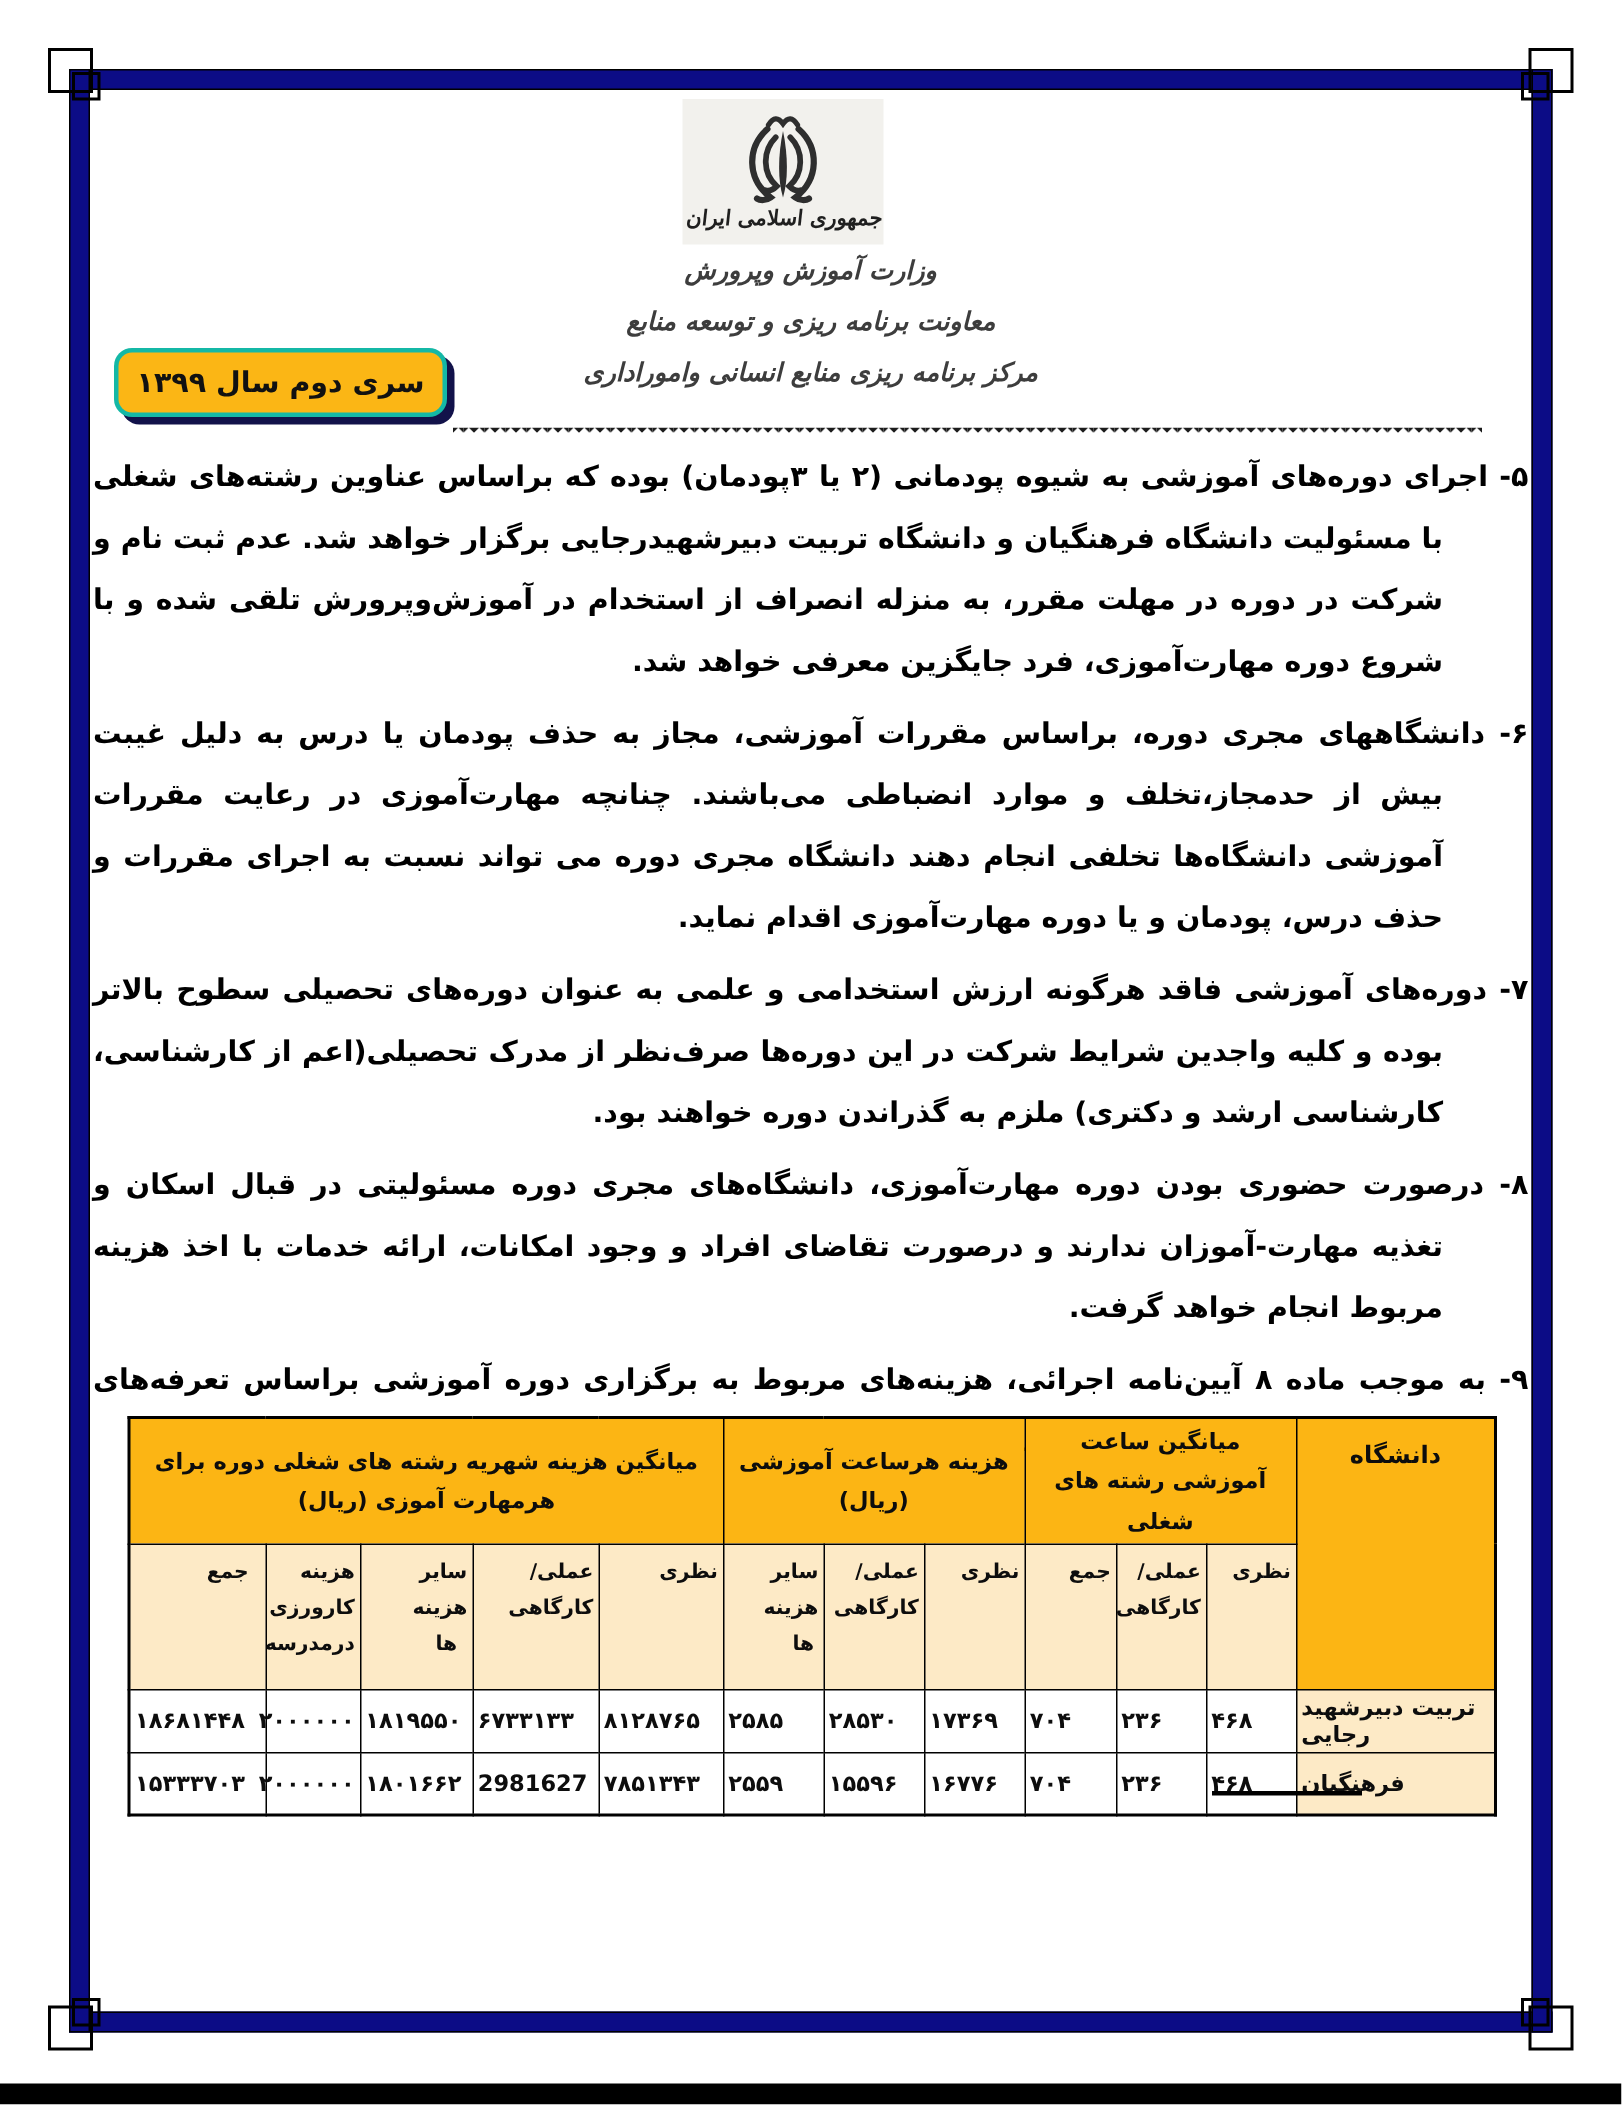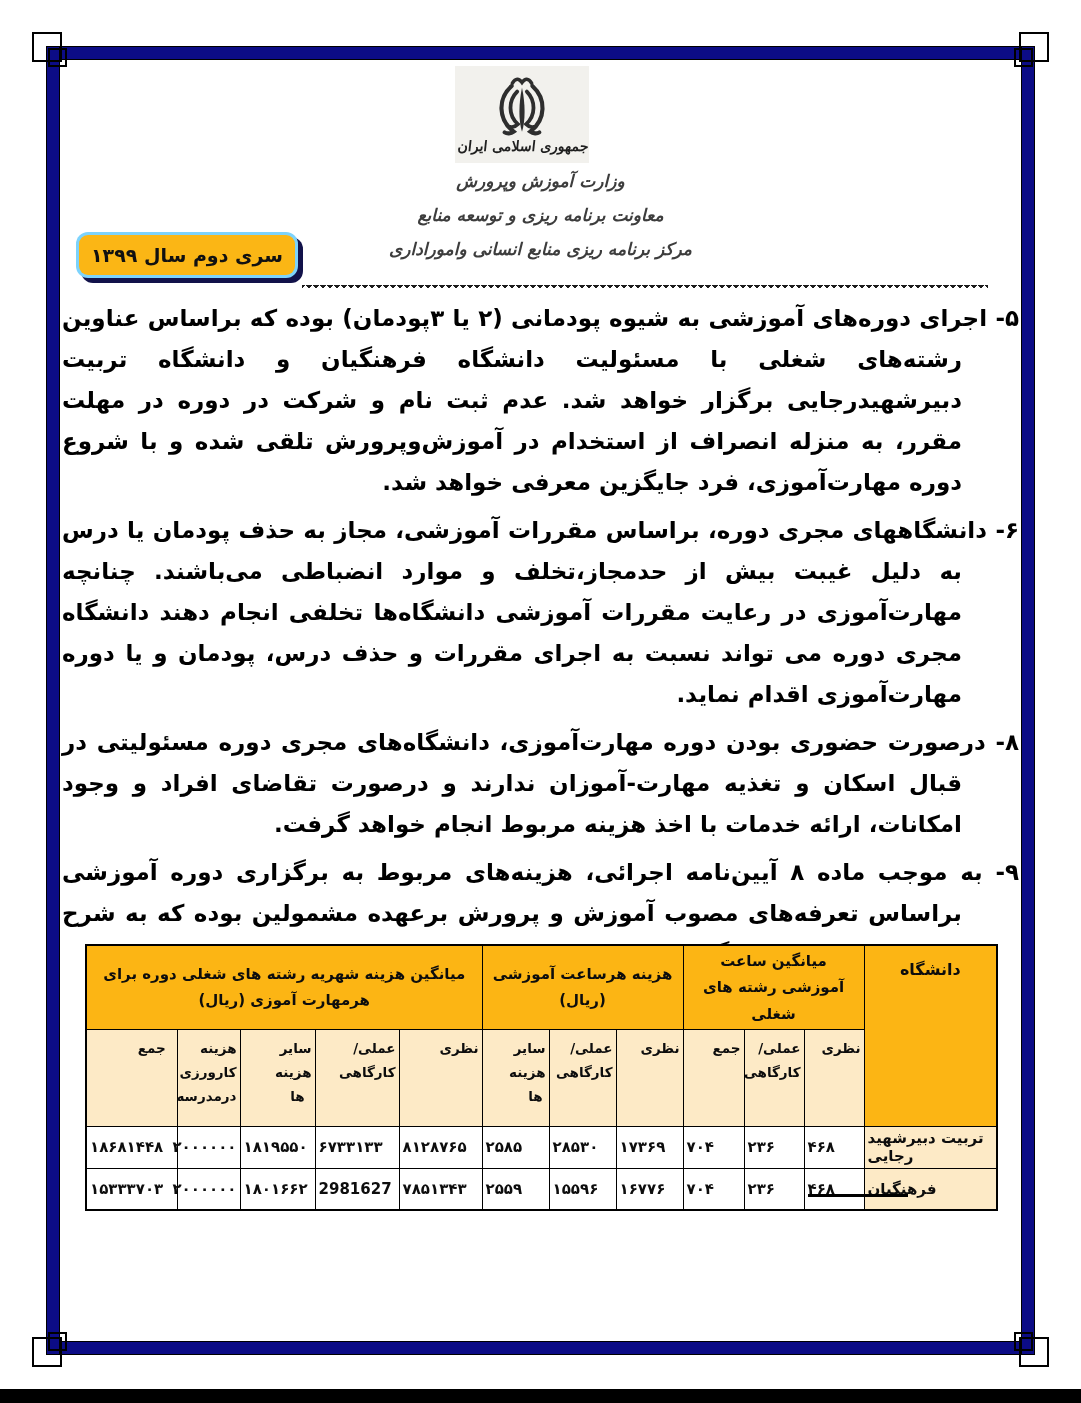--- a/index.html
+++ b/index.html
@@ -23,33 +23,33 @@
   
   .logo-box{position:absolute;left:455px;top:66px;width:134px;height:97px;background:#f2f1ed;
             text-align:center;padding-top:2px;box-sizing:border-box;}
   .logo-caption{font-size:14px;font-style:italic;font-weight:700;color:#1f1f1f;
                 margin-top:-6px;direction:rtl;white-space:nowrap;transform:skewX(8deg);}
   
   .org-lines{position:absolute;left:0;top:164px;width:1081px;text-align:center;direction:rtl;}
   .org-line{font-size:17px;font-weight:700;color:#3d3d3d;line-height:34px;font-style:italic;}
   
   .badge-outer{position:absolute;left:76px;top:232px;width:222px;height:46px;
-               background:#7dd3fc;border-radius:12px;box-shadow:5px 5px 0 0 #12124a;z-index:3;}
+               background:#14b8a6;border-radius:12px;box-shadow:5px 5px 0 0 #12124a;z-index:3;}
   .badge-inner{position:absolute;inset:3px;background:#fbb615;border-radius:9px;
                display:flex;align-items:center;justify-content:center;}
   .badge-inner span{font-size:19px;font-weight:700;color:#111;direction:rtl;}
   
   .zigzag{position:absolute;left:302px;top:285px;width:686px;height:7px;
     background:
       linear-gradient(135deg,#1b1b1b 2.5px,transparent 0),
       linear-gradient(-135deg,#1b1b1b 2.5px,transparent 0);
     background-size:7px 7px;background-repeat:repeat-x;background-position:0 0;}
   
   .paras{position:absolute;right:62px;left:62px;top:298px;direction:rtl;}
-  .para{font-size:23px;line-height:41px;font-weight:700;color:#000;
+  .para{font-size:19px;line-height:41px;font-weight:700;color:#000;
         text-align:justify;padding-right:57px;text-indent:-57px;margin:0 0 7px 0;}
   
   .table-wrap{position:absolute;left:85px;top:944px;z-index:3;}
   table.ftable{border-collapse:collapse;table-layout:fixed;width:911px;direction:rtl;
                border:2px solid #000;}
   .ftable th,.ftable td{border:1px solid #000;padding:2px 3px;box-sizing:border-box;
                font-weight:700;color:#0d0d0d;}
   .h1 th{background:#fcb514;font-size:15px;line-height:1.75;height:58px;}
   th.uni-h{background:#fcb514;font-size:16px;vertical-align:top;padding-top:10px;}
   .h2 th{background:#fdeac6;font-size:13.5px;line-height:1.8;height:97px;vertical-align:top;padding-top:6px;padding-left:43px;}
@@ -109,20 +109,21 @@
   <div class="badge-inner">
     <span>سری دوم سال ۱۳۹۹</span>
   </div>
 </div>
 
 <div class="zigzag"></div>
 
 <div class="paras">
   <div class="para">۵- اجرای دوره‌های آموزشی به شیوه پودمانی (۲ یا ۳پودمان)  بوده که براساس عناوین رشته‌های شغلی با مسئولیت دانشگاه فرهنگیان و دانشگاه تربیت دبیرشهیدرجایی برگزار خواهد شد. عدم ثبت نام و شرکت در دوره در مهلت مقرر، به منزله انصراف از استخدام در آموزش‌وپرورش تلقی شده و با شروع دوره مهارت‌آموزی، فرد جایگزین معرفی خواهد شد.</div>
   <div class="para">۶- دانشگاههای مجری دوره، براساس مقررات آموزشی، مجاز به حذف پودمان یا درس به دلیل غیبت بیش از حدمجاز،تخلف و موارد انضباطی می‌باشند. چنانچه مهارت‌آموزی در رعایت مقررات آموزشی دانشگاه‌ها تخلفی انجام دهند دانشگاه مجری دوره می تواند نسبت به اجرای مقررات و حذف درس، پودمان و یا دوره مهارت‌آموزی اقدام نماید.</div>
+  <div class="para">۷- دوره‌های آموزشی  فاقد هرگونه ارزش استخدامی و علمی به عنوان دوره‌های تحصیلی سطوح بالاتر بوده و کلیه واجدین شرایط شرکت در این دوره‌ها صرف‌نظر از مدرک تحصیلی(اعم از کارشناسی، کارشناسی ارشد و دکتری) ملزم به گذراندن دوره خواهند بود.</div>
   <div class="para">۸- درصورت حضوری بودن دوره مهارت‌آموزی، دانشگاه‌های مجری دوره مسئولیتی در قبال اسکان و تغذیه مهارت-آموزان ندارند و درصورت تقاضای افراد و وجود امکانات، ارائه خدمات با اخذ هزینه مربوط انجام خواهد گرفت.</div>
   <div class="para">۹- به موجب ماده ۸ آیین‌نامه اجرائی، هزینه‌های مربوط به برگزاری دوره آموزشی براساس تعرفه‌های مصوب آموزش و پرورش برعهده مشمولین بوده که به شرح جدول ذیل اعلام می گردد.</div>
 </div>
 
 <div class="table-wrap">
   <table class="ftable">
     <colgroup>
       <col style="width:133px">
         <col style="width:60px">
         <col style="width:60px">

